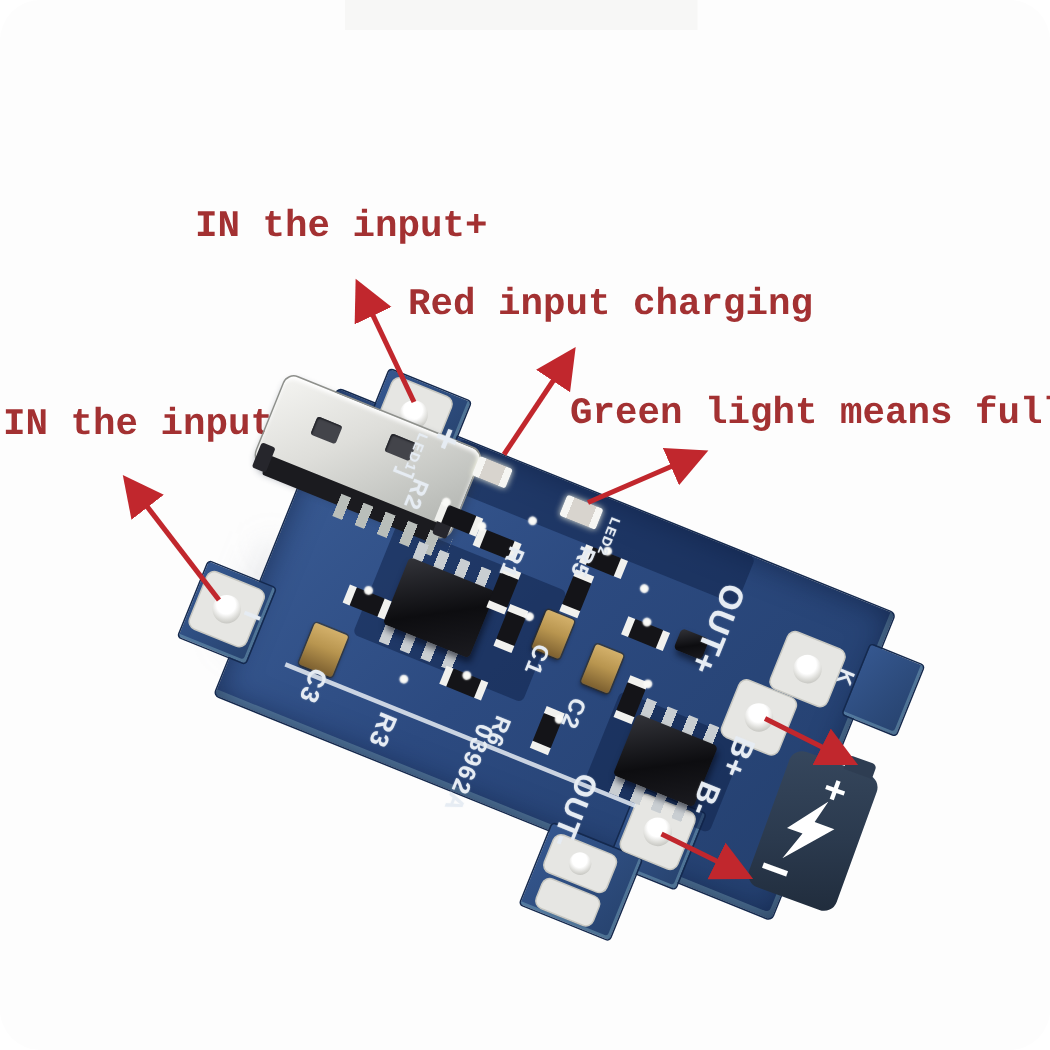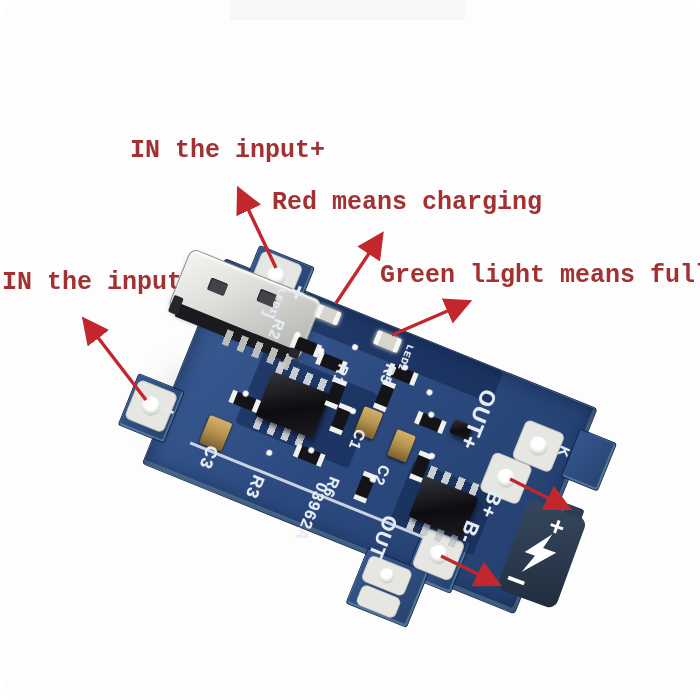--- a/index.html
+++ b/index.html
@@ -69,21 +69,21 @@
   .arrows{position:absolute;left:0;top:0;width:700px;height:700px;pointer-events:none;}
 </style>
 </head>
 <body>
 
 <div class="stage">
 
   <div class="topbar"></div>
 
   <div class="ann" style="left:130px;top:136px">IN the input+</div>
-  <div class="ann" style="left:272px;top:188px">Red means charging</div>
+  <div class="ann" style="left:272px;top:188px">Red input charging</div>
   <div class="ann" style="left:380px;top:261px">Green light means full</div>
   <div class="ann" style="left:2px;top:268px">IN the input-</div>
 
   <div class="board-shadow"></div>
 
   <div class="board">
 
     <div class="tab" style="left:26px;top:-26px;width:58px;height:42px"></div>
     <div class="tab" style="left:-38px;top:138px;width:48px;height:54px"></div>
     <div class="tab" style="left:392px;top:24px;width:38px;height:50px"></div>

